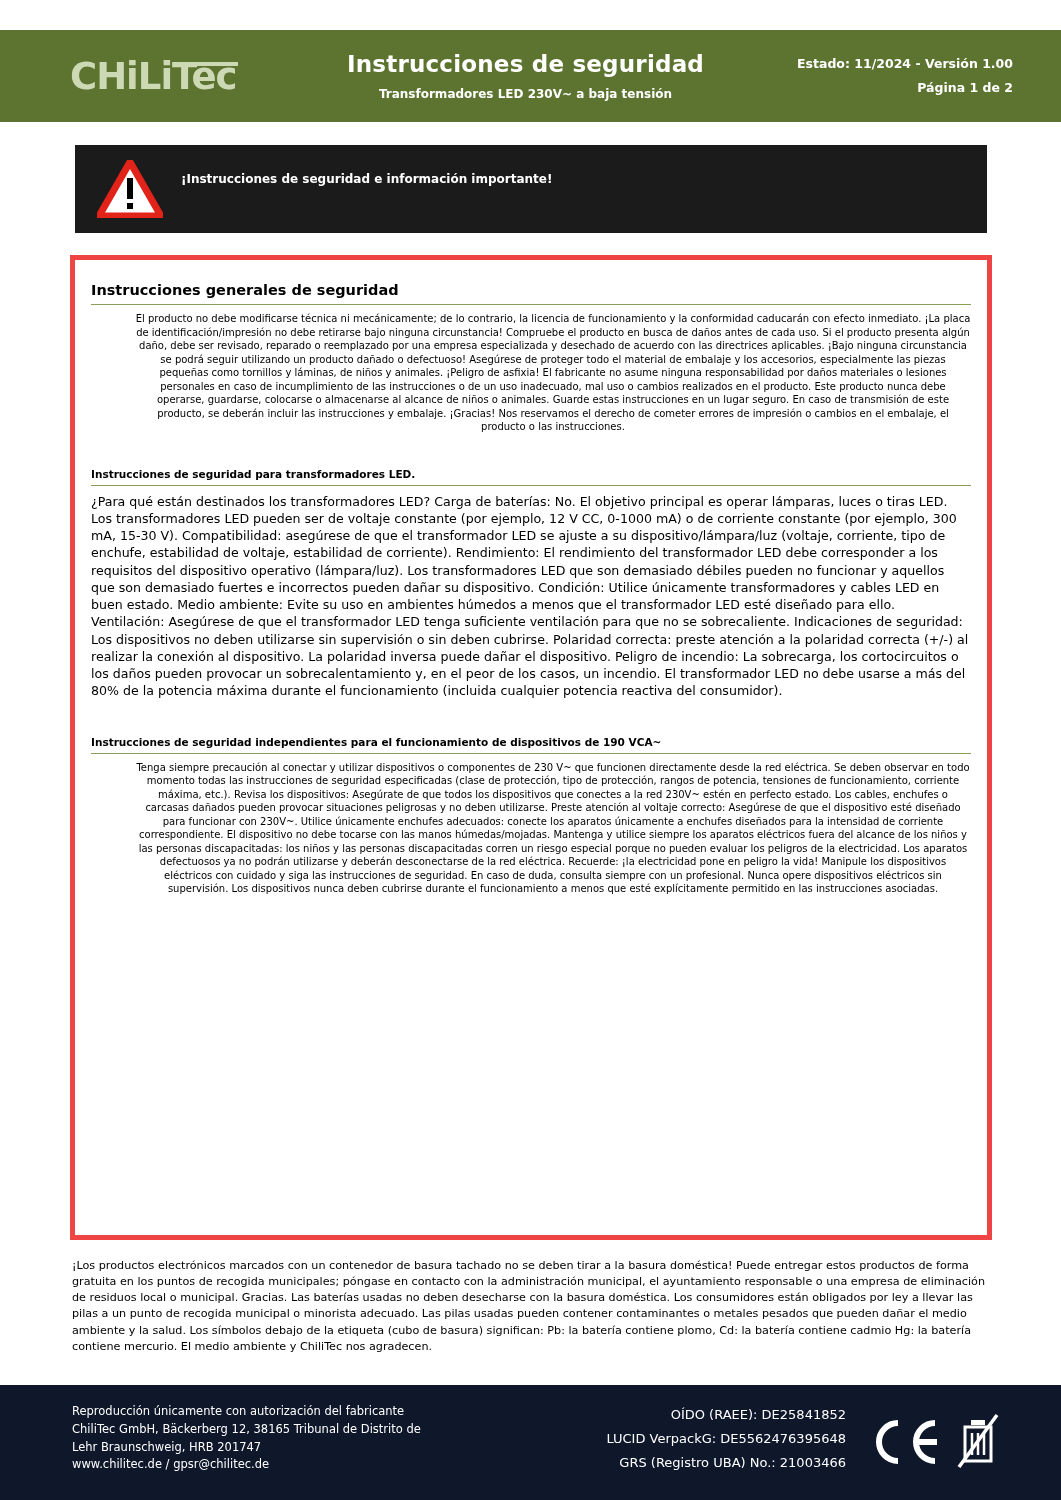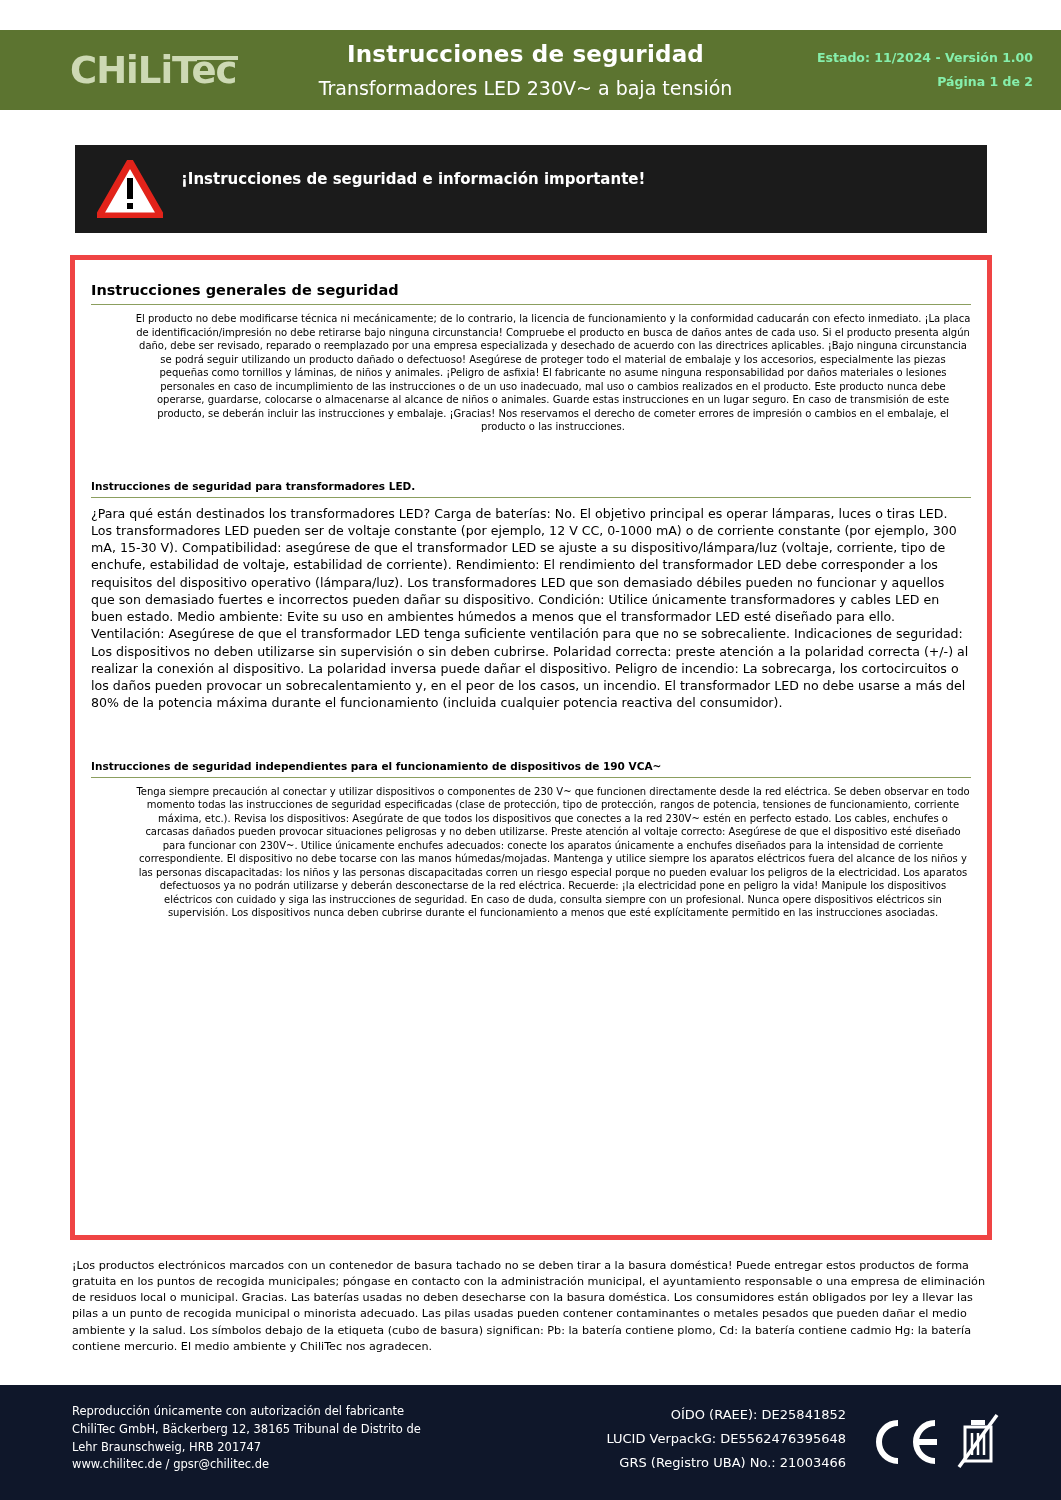--- a/index.html
+++ b/index.html
@@ -13,21 +13,21 @@
     position: relative;
     overflow: hidden;
   }
 
   
   .header {
     position: absolute;
     top: 30px;
     left: 0;
     width: 1061px;
-    height: 80px;
+    height: 92px;
     background: #5c7430;
     display: flex;
     align-items: center;
   }
   .logo-wrap {
     width: 290px;
     padding-left: 70px;
     display: flex;
     align-items: center;
   }
@@ -52,29 +52,29 @@
     flex: 1;
     text-align: center;
     color: #ffffff;
   }
   .header-title {
     font-size: 23px;
     font-weight: bold;
     letter-spacing: 0.2px;
   }
   .header-sub {
-    font-size: 19px;
-    font-weight: normal;
+    font-size: 12px;
+    font-weight: bold;
     margin-top: 10px;
   }
   .header-right {
     width: 300px;
-    padding-right: 28px;
+    padding-right: 48px;
     text-align: right;
-    color: #86efac;
+    color: #ffffff;
     font-size: 12.5px;
     font-weight: bold;
     line-height: 1.9;
   }
 
   
   .warning {
     position: absolute;
     top: 145px;
     left: 75px;
@@ -92,21 +92,21 @@
     align-items: center;
   }
   .tri {
     position: relative;
     width: 66px;
     height: 58px;
   }
   .tri svg { display: block; }
   .warn-text { color: #ffffff; padding-left: 8px; }
   .warn-title {
-    font-size: 15px;
+    font-size: 12px;
     font-weight: bold;
     margin-bottom: 20px;
   }
   .warn-body {
     font-size: 14px;
     line-height: 1.35;
   }
 
   
   .content-box {
@@ -120,21 +120,20 @@
   }
   .sec-title-lg {
     font-size: 14.5px;
     font-weight: bold;
     padding: 4px 0 6px 0;
   }
   .sec-title-sm {
     font-size: 10.5px;
     font-weight: bold;
     padding: 4px 0 5px 0;
-    margin-top: 12px;
   }
   .rule {
     border: 0;
     border-top: 1px solid #8b9e5e;
     margin: 0 0 7px 0;
   }
   .para-lg {
     font-size: 10px;
     line-height: 1.35;
     text-align: center;

